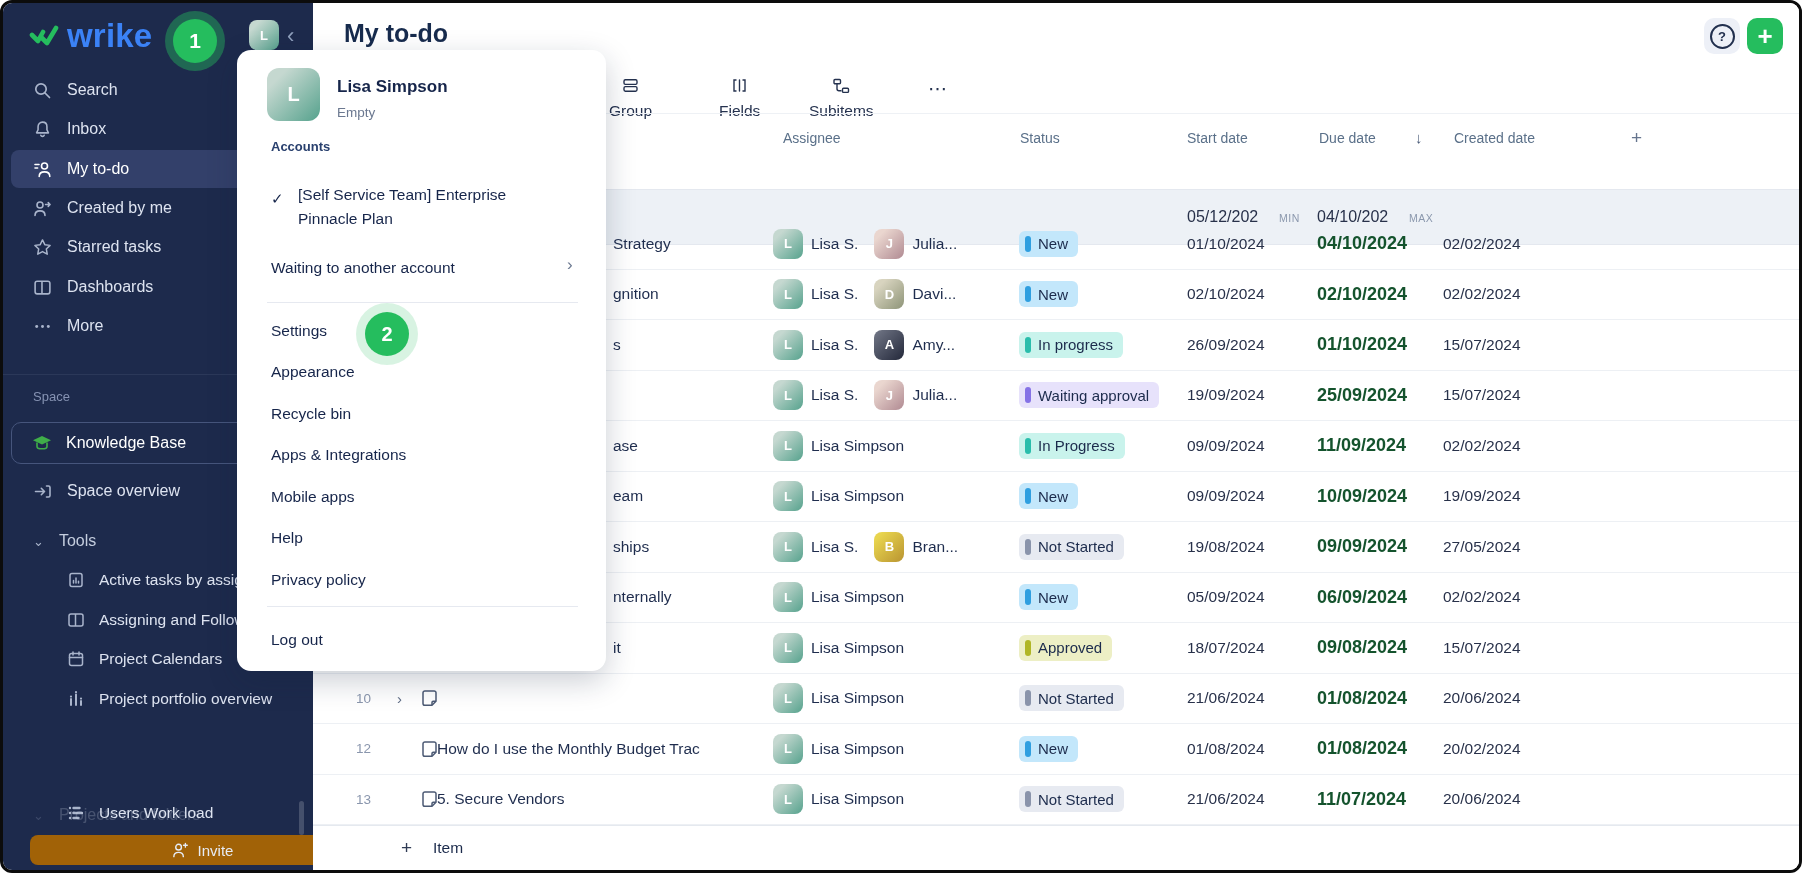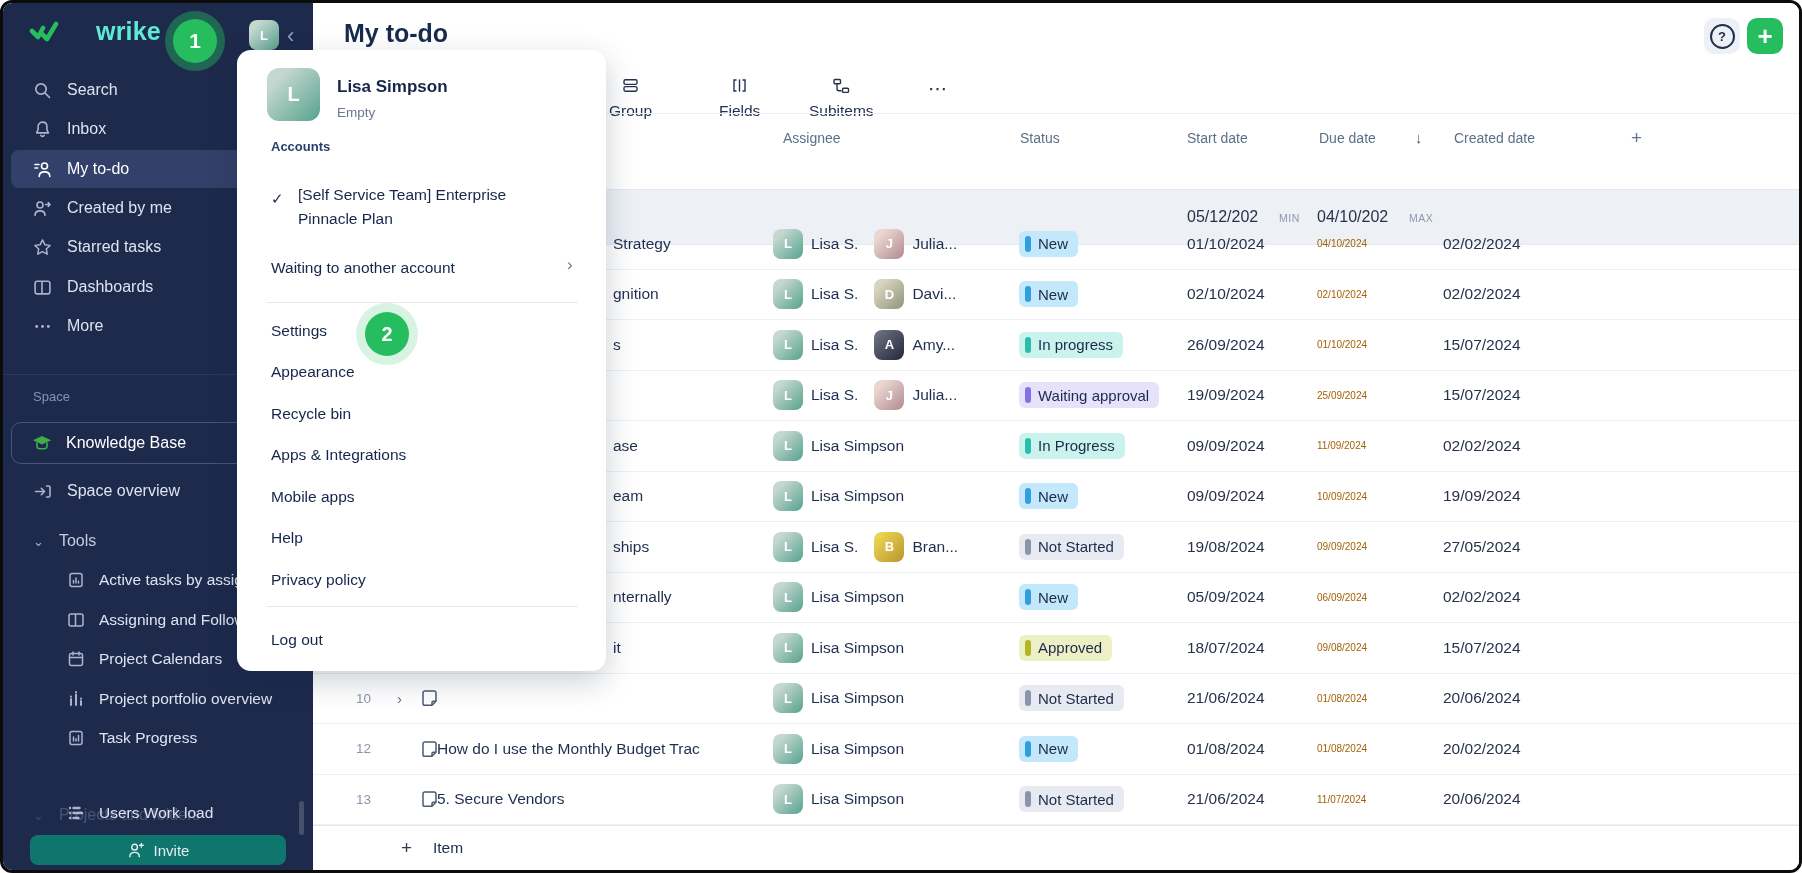--- a/index.html
+++ b/index.html
@@ -4,38 +4,38 @@
 <style>
   html,body{margin:0;padding:0;background:#fff;}
   .screen{
     position:relative;width:1802px;height:873px;box-sizing:border-box;
     border:3px solid #0c0c0c;border-radius:12px;overflow:hidden;background:#fff;
     font-family:"Liberation Sans",sans-serif;color:#1c2b4c;
   }
   
   .sidebar{position:absolute;left:0;top:0;width:310px;height:100%;background:#1d2a4c;z-index:1;}
   .logo{position:absolute;left:26px;top:14px;display:flex;align-items:center;gap:8px;}
-  .logo .wordmark{color:#5eead4;font-size:25px;font-weight:bold;letter-spacing:.2px;margin-left:29px;}
+  .logo .wordmark{color:#3b82f6;font-size:33px;font-weight:bold;letter-spacing:.2px;}
   .topbar-avatar{position:absolute;left:246px;top:17px;width:34px;height:34px;border-radius:9px;}
   .collapse{position:absolute;left:284px;top:20px;color:#8fa0bd;font-size:22px;line-height:26px;}
   .srow{position:absolute;left:0;width:310px;height:38px;display:flex;align-items:center;
         padding-left:30px;gap:15px;color:#dde3f0;font-size:16px;box-sizing:border-box;}
   .srow svg{flex:0 0 auto;}
   .srow.active{background:#33406a;border-radius:8px;left:8px;width:294px;padding-left:22px;color:#fff;}
   .sec-divider{position:absolute;left:0;top:371px;width:310px;height:1px;background:#2b3859;}
   .space-label{position:absolute;left:30px;top:386px;font-size:13px;color:#8693b3;}
   .kb-box{position:absolute;left:8px;top:419px;width:288px;height:42px;border:1px solid #46557c;
           border-radius:10px;display:flex;align-items:center;gap:14px;padding-left:20px;
           box-sizing:border-box;color:#fff;font-size:16px;}
   .tool-row{padding-left:64px;gap:14px;font-size:15.5px;}
   .tools-head{color:#c4cdde;}
   .faded{opacity:.22;}
   .scroll-thumb{position:absolute;left:296px;top:798px;width:5px;height:34px;border-radius:3px;background:rgba(255,255,255,.18);}
-  .invite{position:absolute;left:27px;top:832px;width:256px;height:30px;background:#0f766e;border-radius:8px;
-          display:flex;align-items:center;justify-content:center;gap:9px;color:#e6ebf4;font-size:15px;}
+  .invite{position:absolute;left:27px;top:832px;width:256px;height:30px;background:#a16207;border-radius:8px;
+          display:flex;align-items:center;justify-content:center;gap:9px;color:#e6ebf4;font-size:15px;padding-left:44px;}
   .ico{color:#a9b4cb;display:inline-flex;}
   .srow.active .ico{color:#fff;}
   
   .main{position:absolute;left:310px;top:0;right:0;bottom:0;background:#fff;z-index:1;}
   .page-title{position:absolute;left:31px;top:16px;font-size:25px;font-weight:bold;color:#172b4d;}
   .help-btn{position:absolute;left:1391px;top:15px;width:36px;height:36px;border-radius:10px;background:#edf0f7;
             display:flex;align-items:center;justify-content:center;}
   .help-q{width:21px;height:21px;border:2px solid #22304e;border-radius:50%;display:flex;align-items:center;
           justify-content:center;font-size:13px;font-weight:bold;color:#22304e;}
   .add-btn{position:absolute;left:1434px;top:15px;width:36px;height:36px;border-radius:10px;background:#25bd5e;
@@ -58,21 +58,21 @@
   .trow{position:relative;height:50.5px;border-bottom:1px solid #edf0f4;box-sizing:border-box;}
   .trow>span{position:absolute;top:0;height:100%;display:flex;align-items:center;}
   .c-num{left:0;width:58px;justify-content:flex-end;font-size:13.5px;color:#8a96ad;}
   .c-chev{left:84px;color:#5f6d85;font-size:15px;}
   .c-icon{left:108px;color:#4c5a74;}
   .c-name{left:124px;width:338px;overflow:hidden;white-space:nowrap;font-size:15.5px;color:#1f2d4e;}
   .c-name.frag{padding-left:176px;box-sizing:border-box;}
   .c-assignee{left:460px;width:246px;gap:8px;overflow:hidden;white-space:nowrap;}
   .c-status{left:706px;width:166px;overflow:hidden;}
   .c-start{left:874px;width:122px;font-size:15.5px;color:#28314a;}
-  .c-due{left:1004px;width:118px;font-size:10px;color:#a16207;}
+  .c-due{left:1004px;width:118px;font-size:18px;color:#14532d;font-weight:bold;}
   .c-created{left:1130px;width:150px;font-size:15.5px;color:#28314a;}
   .aname{font-size:15.5px;color:#1f2d4e;margin-right:8px;}
   .av{width:30px;height:30px;border-radius:8px;display:inline-flex;align-items:center;justify-content:center;
       font-size:13px;font-weight:bold;color:#fff;flex:0 0 auto;}
   .av-lisa{background:linear-gradient(135deg,#c5d8d0 20%,#56a28d);}
   .av-julia{background:linear-gradient(135deg,#ead6cf 20%,#b08a92);}
   .av-david{background:linear-gradient(135deg,#d8d4bf 20%,#8e9478);}
   .av-amy{background:linear-gradient(135deg,#6b7080 10%,#23283a);}
   .av-brandon{background:linear-gradient(135deg,#e8d44e 15%,#b99431);}
   .badge{display:inline-flex;align-items:center;gap:7px;height:26px;border-radius:6px;padding:0 10px 0 6px;
@@ -249,29 +249,20 @@
       <span class="ico">
           <svg width="18" height="18" viewBox="0 0 18 18">
             <path d="M4 15 V9 M9 15 V4.5 M14 15 V11" stroke="currentColor" stroke-width="2" stroke-linecap="round"></path>
             <circle cx="4" cy="6.6" r="1.1" fill="currentColor"></circle>
             <circle cx="9" cy="2.2" r="1.1" fill="currentColor"></circle>
             <circle cx="14" cy="8.6" r="1.1" fill="currentColor"></circle>
           </svg>
         </span>
       <span>Project portfolio overview</span>
     </div>
-    <div class="srow tool-row" style="top:716px">
-      <span class="ico">
-          <svg width="18" height="18" viewBox="0 0 18 18">
-            <rect x="3" y="2.5" width="12" height="13" rx="2" fill="none" stroke="currentColor" stroke-width="1.5"></rect>
-            <path d="M6.5 12 V8 M9 12 V9.8 M11.5 12 V6.5" stroke="currentColor" stroke-width="1.5" stroke-linecap="round"></path>
-          </svg>
-        </span>
-      <span>Task Progress</span>
-    </div>
     <div class="srow tool-row" style="top:791px">
       <span class="ico">
           <svg width="18" height="18" viewBox="0 0 18 18">
             <circle cx="3" cy="4" r="1.2" fill="currentColor"></circle>
             <circle cx="3" cy="9" r="1.2" fill="currentColor"></circle>
             <circle cx="3" cy="14" r="1.2" fill="currentColor"></circle>
             <path d="M6.5 4 h6 M6.5 9 h8.5 M6.5 14 h5" stroke="currentColor" stroke-width="2.4" stroke-linecap="round"></path>
           </svg>
         </span>
       <span>Users Work load</span>

